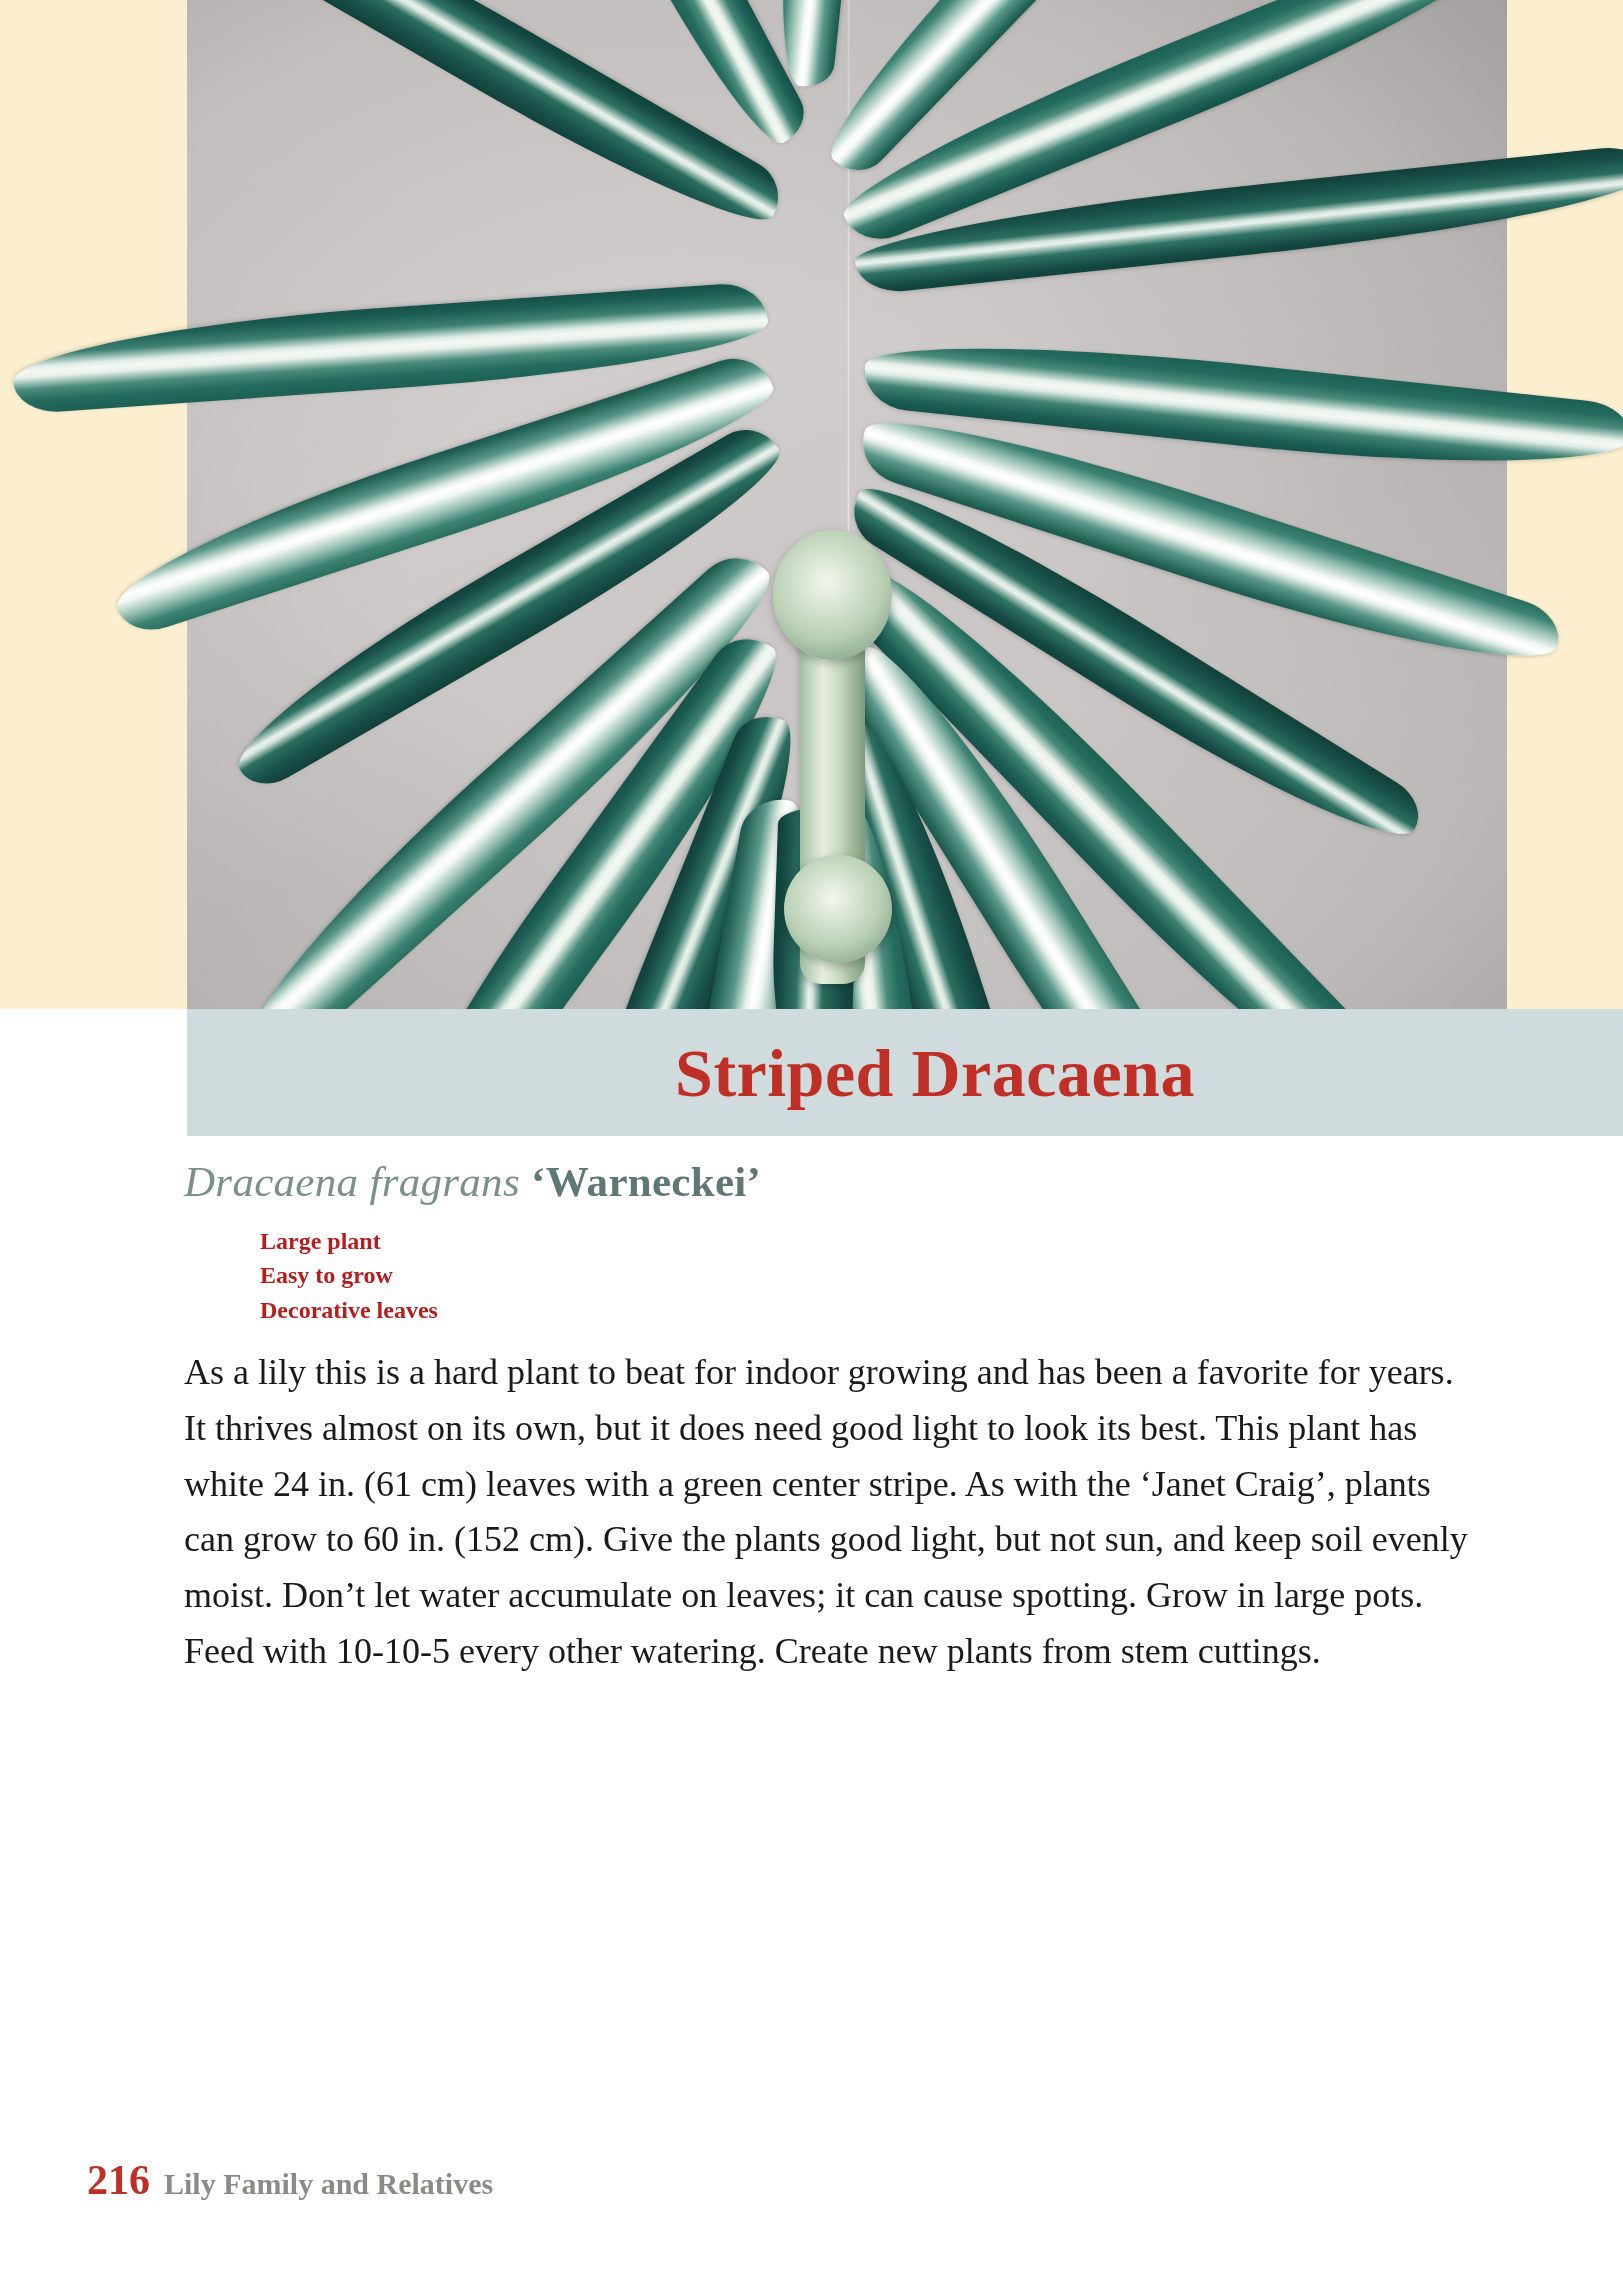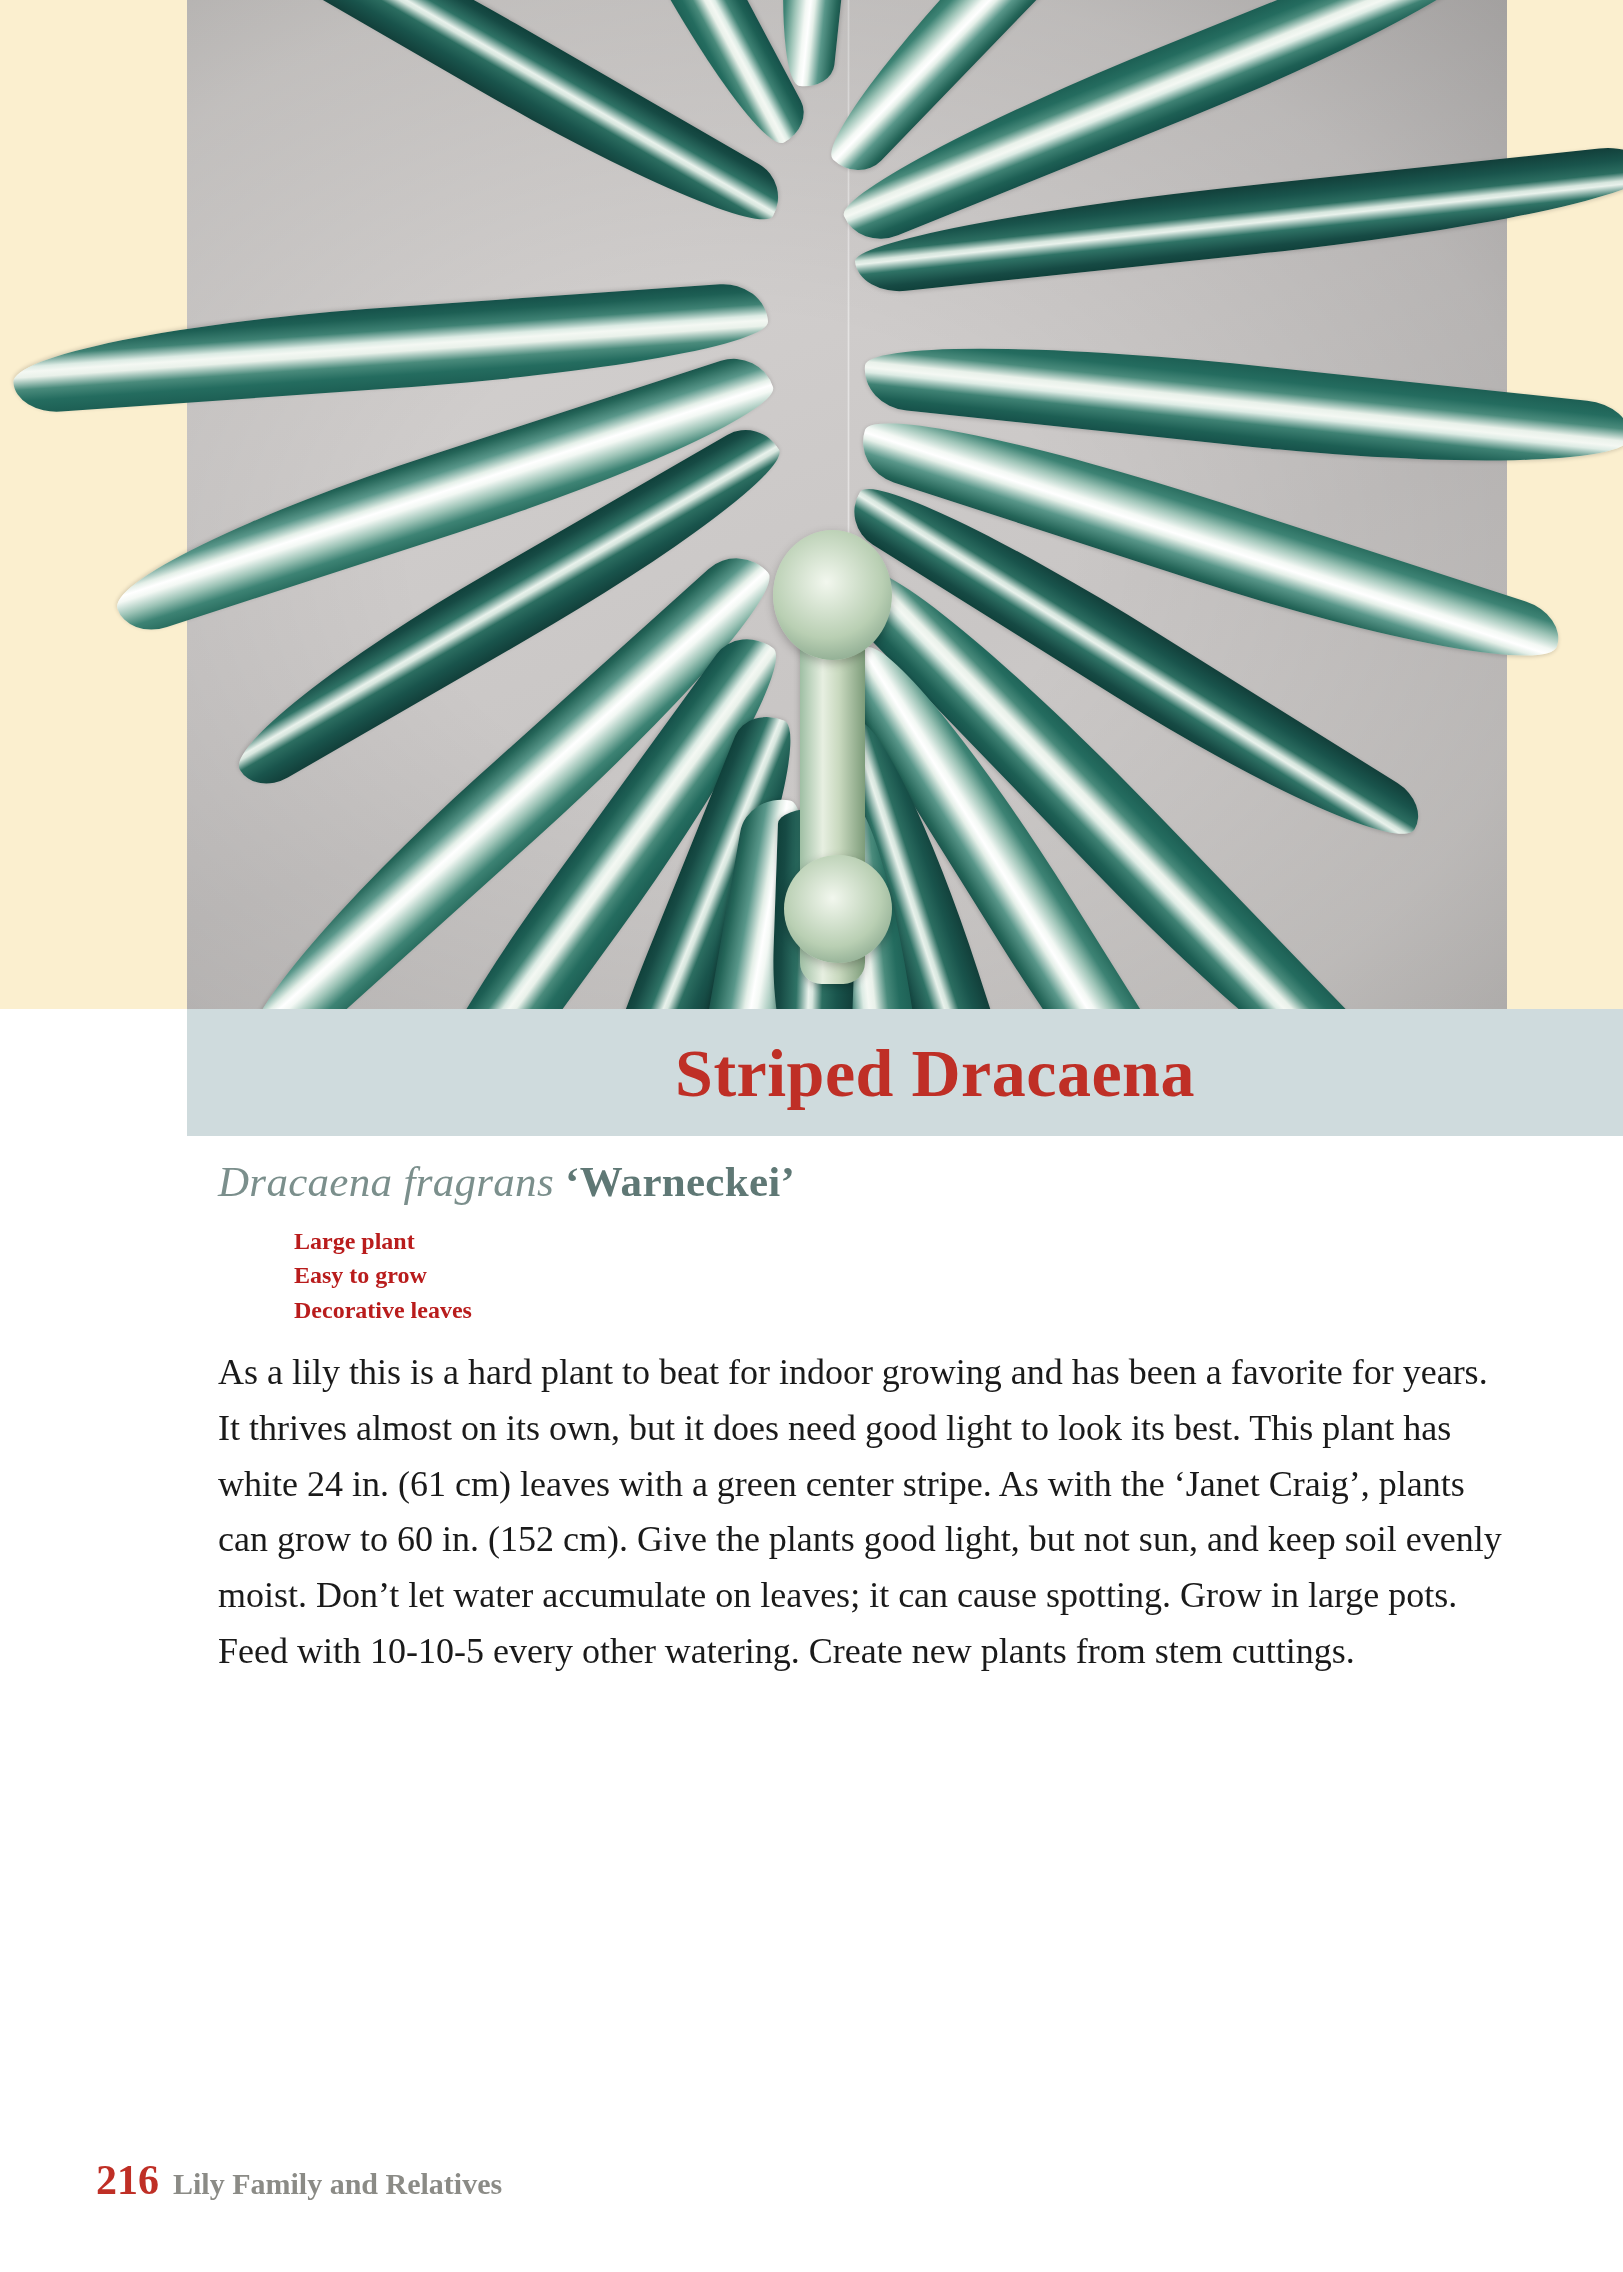--- a/index.html
+++ b/index.html
@@ -154,21 +154,20 @@
     letter-spacing: 0.5px;
     line-height: 1;
   }
 
   
   .text-col {
     position: absolute;
     left: 184px;
     top: 1157px;
     width: 1298px;
-    margin-left: 34px;
   }
   .latin-name {
     font-family: "Liberation Serif", serif;
     font-size: 43px;
     color: #7b8f8c;
     font-style: italic;
     margin: 0 0 18.4px 0;
     letter-spacing: 0.3px;
   }
   .latin-name .cultivar {
@@ -197,21 +196,21 @@
     line-height: 1.55;
     color: #1a1a1a;
     margin: 9.7px 0 0 0;
     width: 1287px;
     text-align: left;
   }
 
   
   .footer {
     position: absolute;
-    left: 96px;
+    left: 87px;
     bottom: 69px;
     display: flex;
     align-items: baseline;
     gap: 14px;
   }
   .footer .page-num {
     font-family: "Liberation Serif", serif;
     font-weight: bold;
     font-size: 42px;
     color: #bf2f26;

